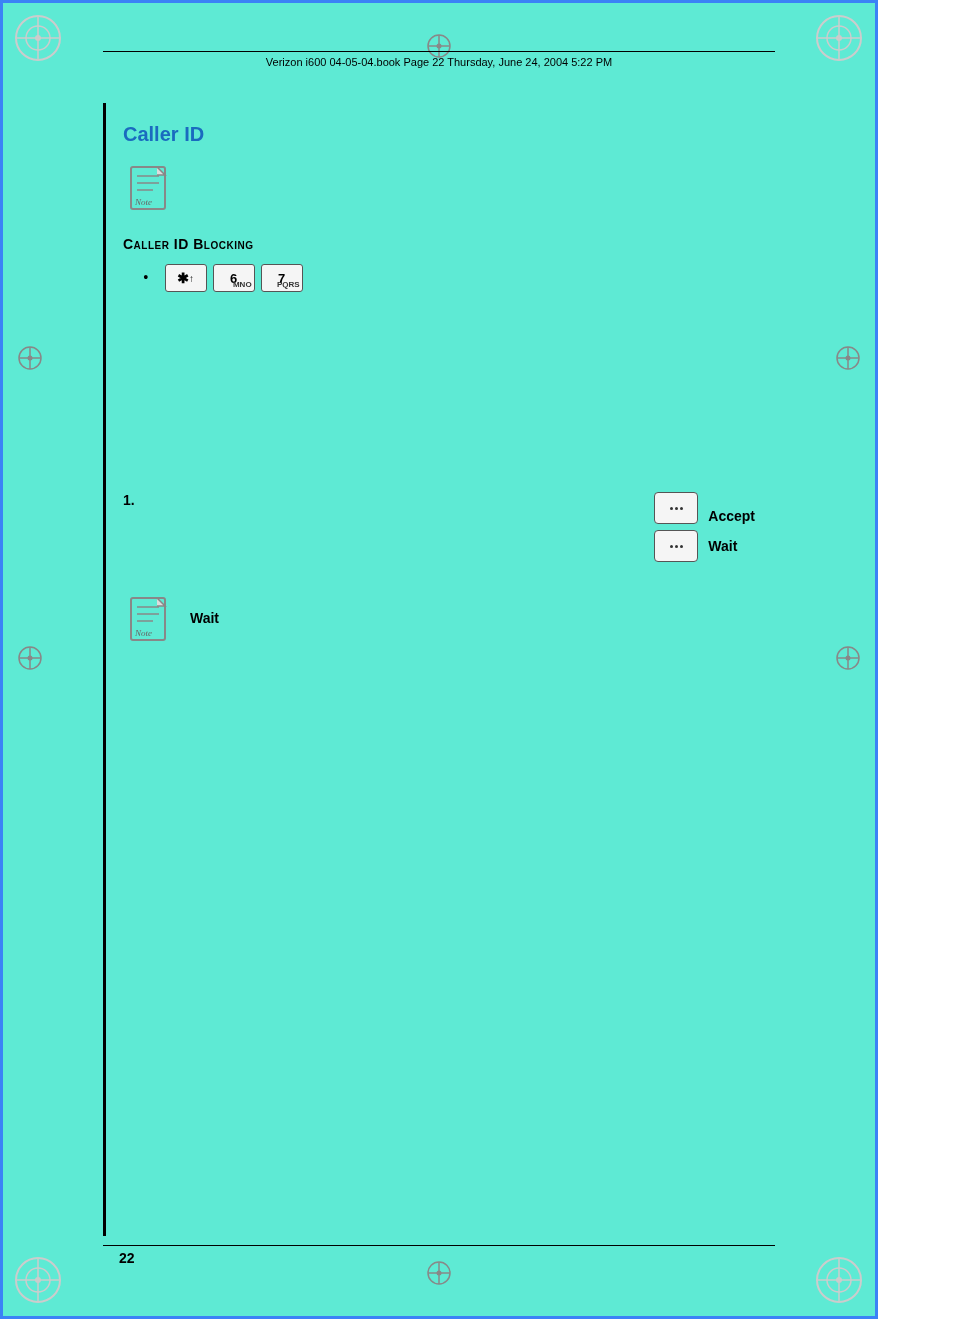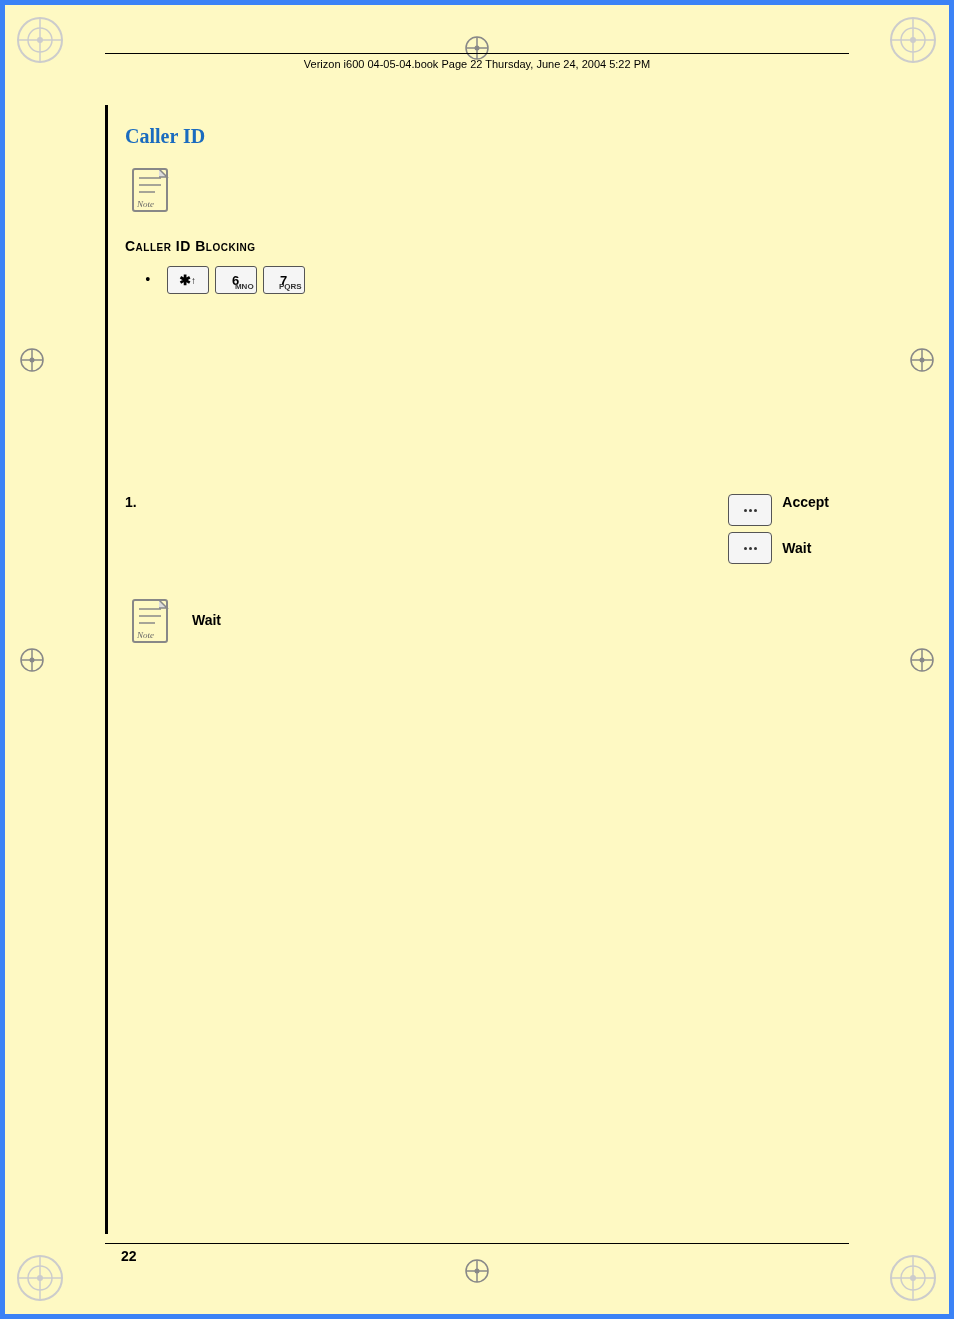--- a/index.html
+++ b/index.html
@@ -8,25 +8,25 @@
       width: 954px;
       min-height: 1319px;
       background: #ffffff;
       font-family: Georgia, 'Times New Roman', serif;
       font-size: 14px;
       color: #000000;
       position: relative;
     }
 
     .page-container {
-      width: 954px;
+      width: 878px;
       min-height: 1319px;
       position: relative;
-      background: #fef9c3;
-      border: 5px solid #3b82f6;
+      background: #5eead4;
+      border: 3px solid #3b82f6;
     }
 
     
     .header-bar {
       position: absolute;
       top: 48px;
       left: 100px;
       right: 100px;
       border-top: 1px solid #000;
       padding-top: 4px;
@@ -95,21 +95,21 @@
       color: #1a6bbf;
       font-family: Arial, sans-serif;
       margin-bottom: 30px;
     }
 
     
     .subsection-title {
       font-size: 20px;
       font-weight: bold;
       color: #1a6bbf;
-      font-family: Liberation Serif, serif;
+      font-family: Liberation Sans, sans-serif;
       margin-top: 20px;
       margin-bottom: 14px;
     }
 
     
     .contacts-label {
       text-align: right;
       font-weight: bold;
       font-family: Arial, sans-serif;
       font-size: 14px;
@@ -355,21 +355,21 @@
         </div>
       </div>
     </div>
 
 
     <div style="margin-top: 200px; display: flex; align-items: flex-start; gap: 15px;">
       <div style="font-size:14px; font-family:Arial,sans-serif; font-weight:bold; min-width:25px;">1.</div>
 
       <div style="margin-left: auto; display: flex; flex-direction: column; align-items: flex-start; gap: 6px;">
 
-        <div style="display: flex; align-items: flex-start; gap: 10px;">
+        <div style="display: flex; align-items: flex-end; gap: 10px;">
 
           <div style="width: 44px; height: 32px; border: 1.5px solid #555; border-radius: 4px; background: #f5f5f5; display:flex; align-items:center; justify-content:center; flex-direction: column; gap: 3px;">
             <div style="display:flex; gap:2px;">
               <div style="width:3px; height:3px; background:#333; border-radius:50%;"></div>
               <div style="width:3px; height:3px; background:#333; border-radius:50%;"></div>
               <div style="width:3px; height:3px; background:#333; border-radius:50%;"></div>
             </div>
           </div>
           <span style="font-size:14px; font-weight:bold; font-family:Arial,sans-serif;">Accept</span>
         </div>

